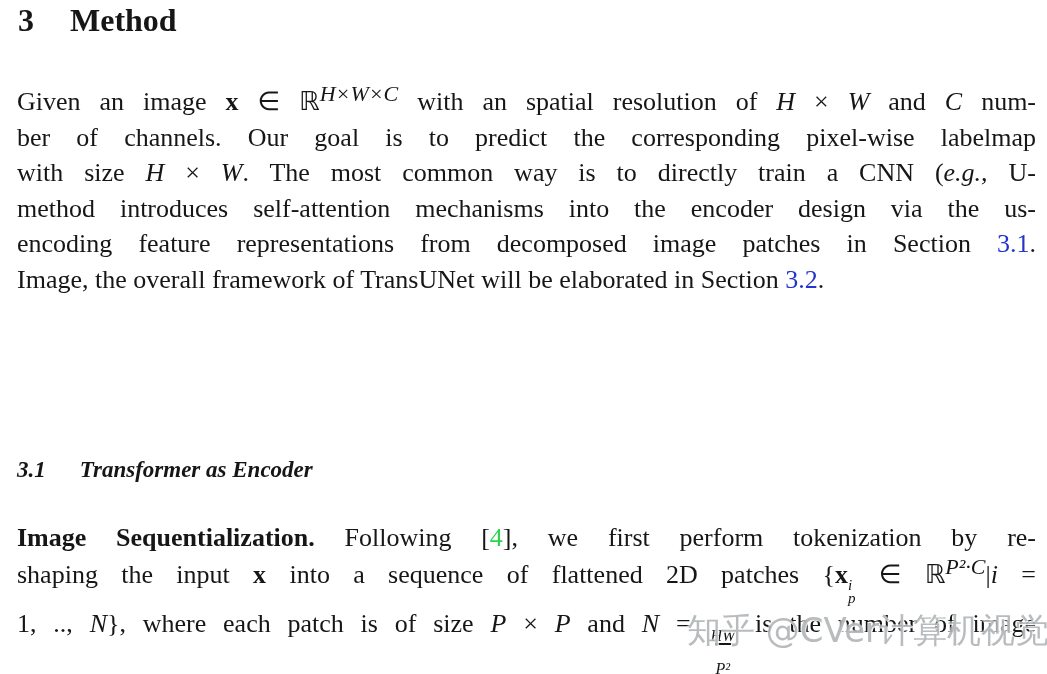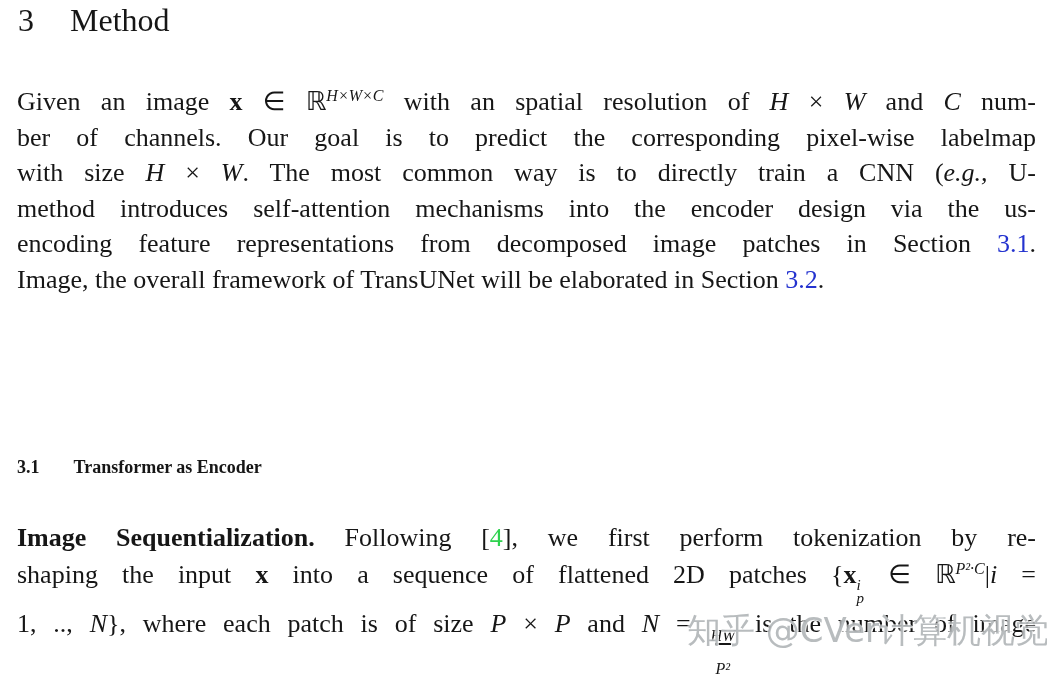--- a/index.html
+++ b/index.html
@@ -10,47 +10,48 @@
     background: #ffffff;
     overflow: hidden;
     font-family: "Liberation Serif", serif;
     color: #161616;
   }
   .sec-h {
     position: absolute;
     left: 18px;
     top: 2px;
     font-size: 32px;
-    font-weight: normal;
+    font-weight: bold;
     white-space: nowrap;
   }
   .sec-h .num { display: inline-block; margin-right: 36px; }
   .sub-h {
     position: absolute;
     left: 17px;
     top: 457px;
-    font-size: 18px;
+    font-size: 23px;
     font-weight: bold;
     white-space: nowrap;
+    font-style: italic;
   }
   .sub-h .num { display: inline-block; margin-right: 34px; }
   .para {
     position: absolute;
     left: 17px;
     width: 1019px;
     font-size: 26px;
   }
   #para1 { top: 84px;  line-height: 35.5px; }
   #para2 { top: 519px; line-height: 37px; }
   .line { white-space: normal; }
   .line.just { text-align: justify; text-align-last: justify; }
   .mi { font-style: italic; }
   .bf { font-weight: bold; }
   .bb { font-family: "DejaVu Sans", "DejaVu Serif", serif; }
-  .sup { font-size: 16px; vertical-align: 9px; line-height: 0; }
+  .sup { font-size: 22px; vertical-align: 9px; line-height: 0; }
   .ss {
     display: inline-flex;
     flex-direction: column;
     font-size: 15px;
     line-height: 13px;
     font-style: italic;
     vertical-align: -7px;
   }
   .frac {
     display: inline-flex;

